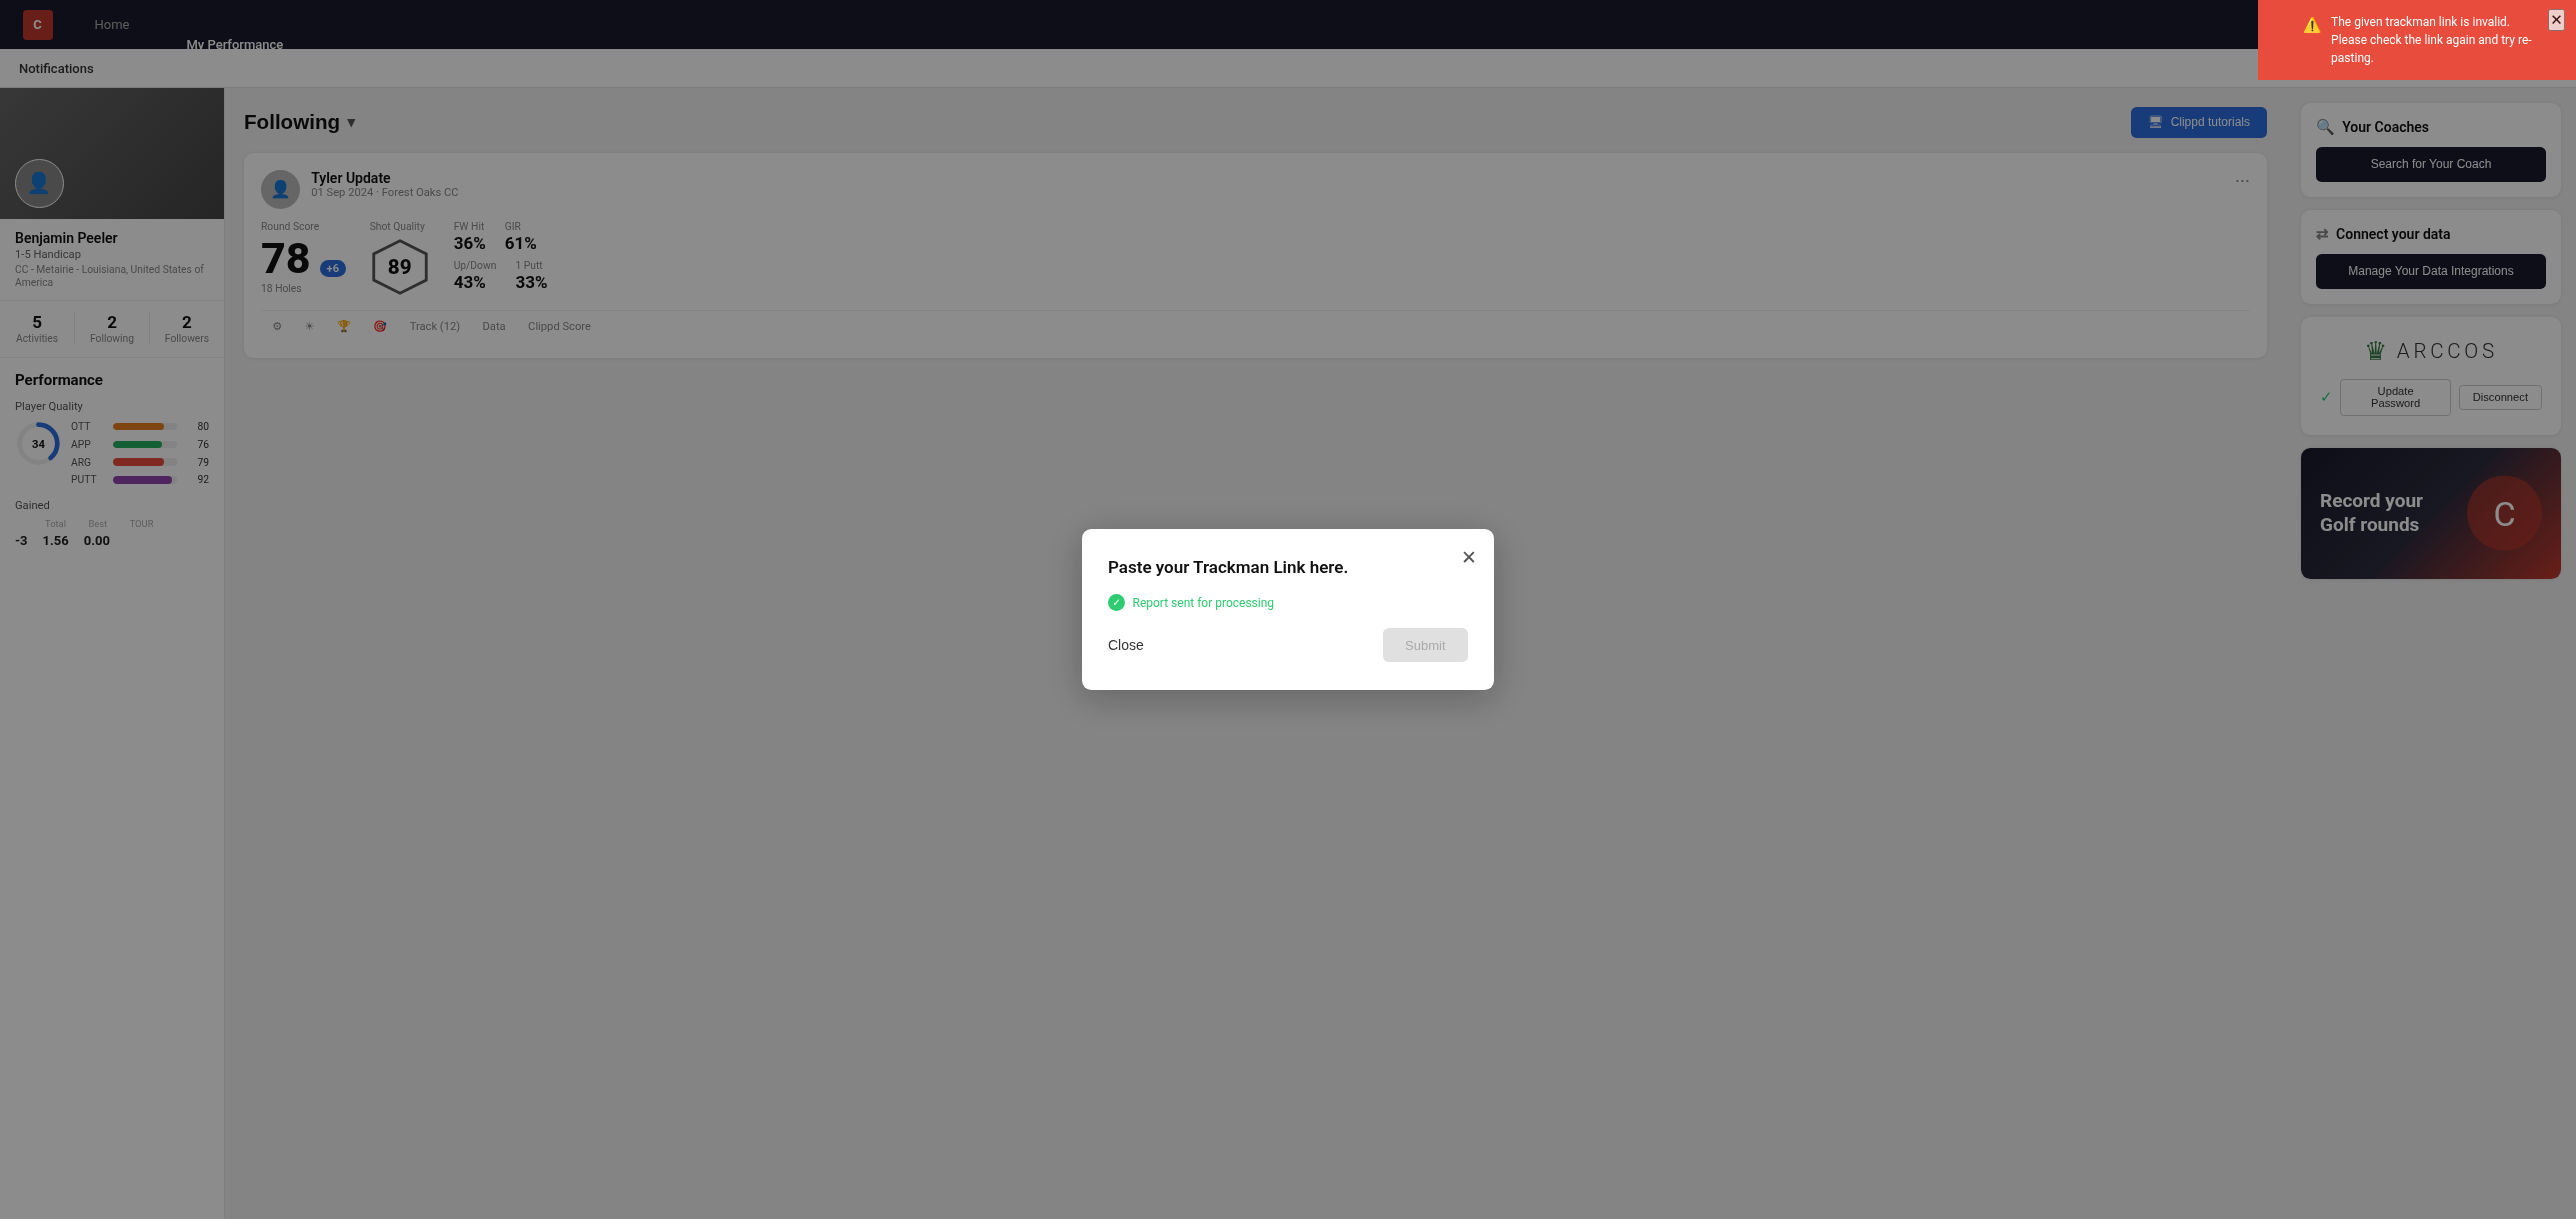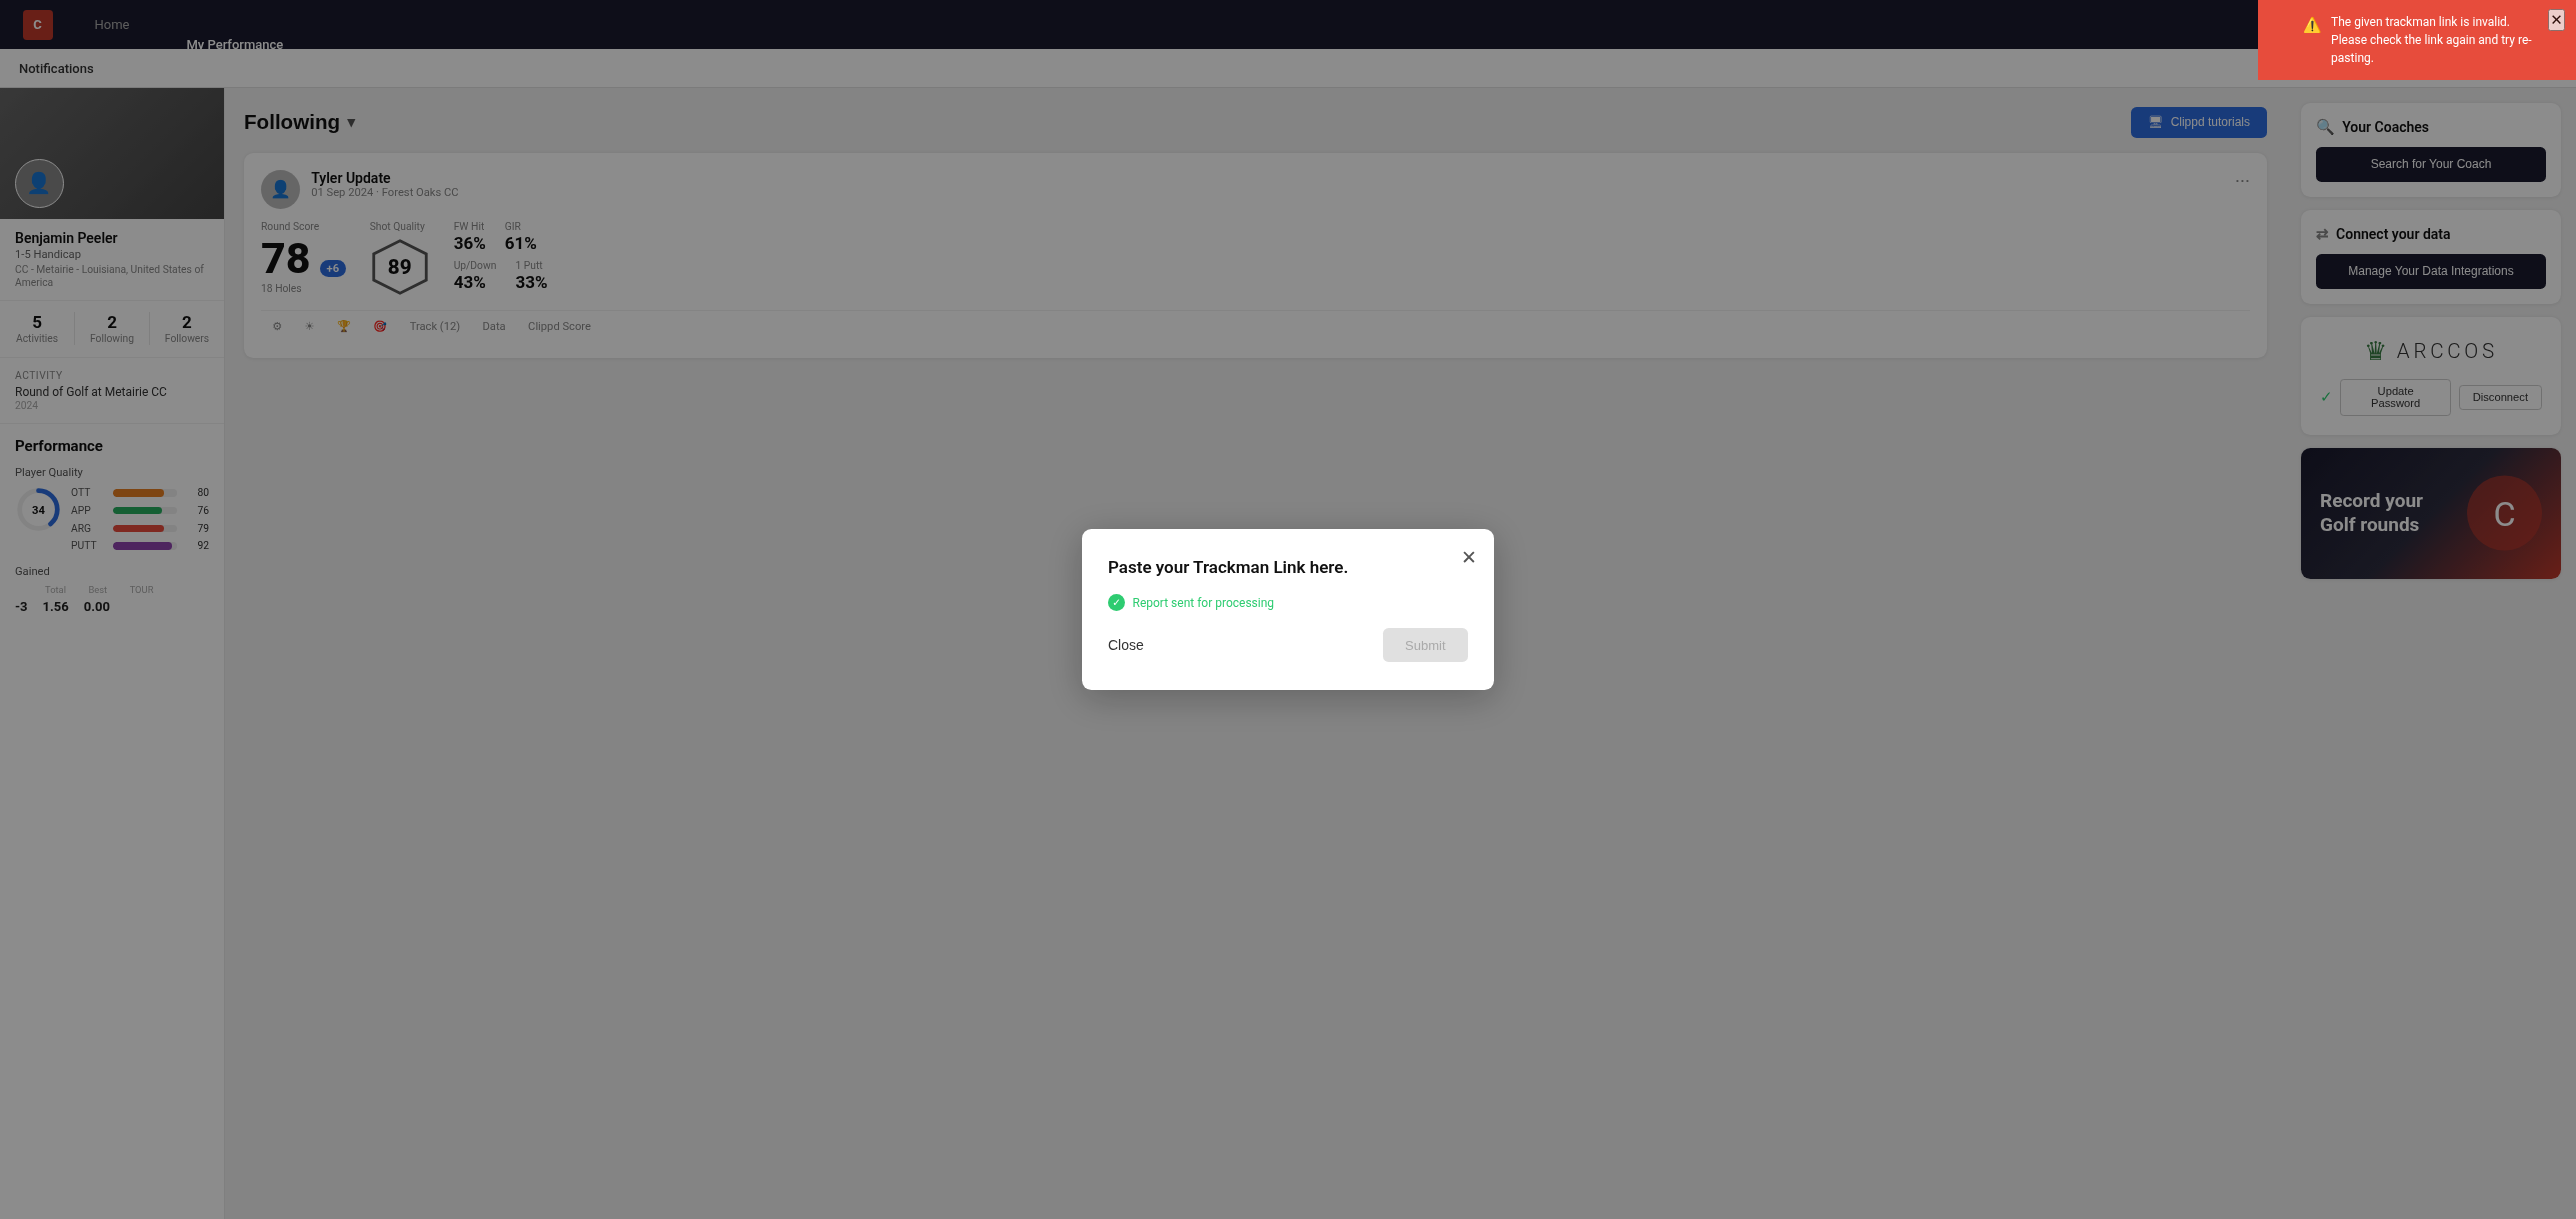--- a/index.html
+++ b/index.html
@@ -714,25 +714,20 @@
         <div class="sidebar-stat-val">2</div>
         <div class="sidebar-stat-label">Following</div>
       </div>
       <div class="sidebar-stat-divider"></div>
       <div class="sidebar-stat">
         <div class="sidebar-stat-val">2</div>
         <div class="sidebar-stat-label">Followers</div>
       </div>
     </div>
 
-    <div class="sidebar-activity">
-      <div class="sidebar-activity-label">Activity</div>
-      <div class="sidebar-activity-val">Round of Golf at Metairie CC</div>
-      <div class="sidebar-activity-date">2024</div>
-    </div>
 
     <div class="sidebar-performance">
       <div class="sidebar-performance-title">Performance</div>
 
       <div class="perf-quality-label">Player Quality</div>
 
       <div style="position:relative; padding-left: 56px; min-height:56px; margin-bottom:9.4px;">
 
         <svg width="47" height="47" style="position:absolute;left:0;top:0;" viewBox="0 0 50 50">
           <circle cx="25" cy="25" r="20" fill="none" stroke="#eee" stroke-width="5"></circle>

